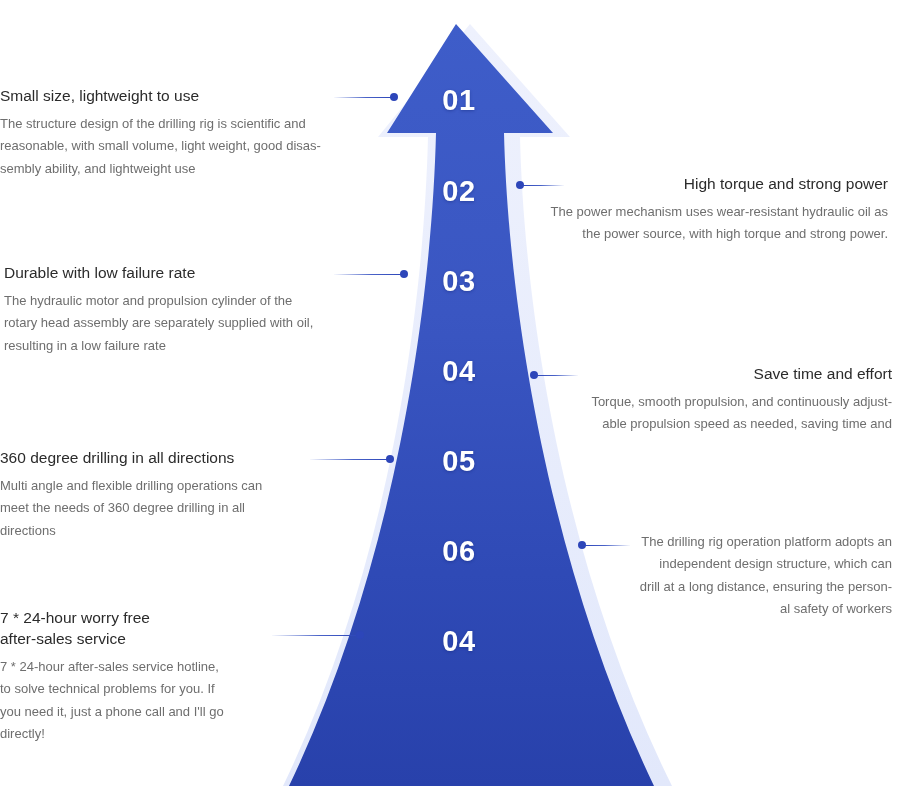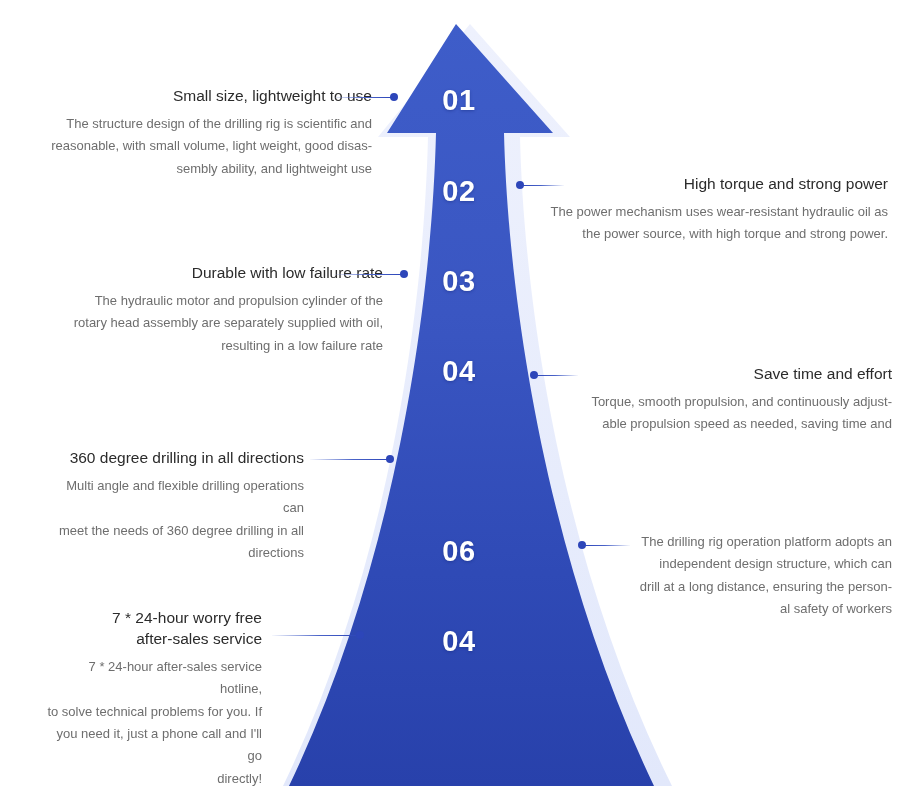--- a/index.html
+++ b/index.html
@@ -57,22 +57,20 @@
   }
   .callout-body {
     font-size: 13px;
     color: #6e6e6e;
     line-height: 1.72;
     margin: 0;
     white-space: pre-line;
   }
   .side-left .callout-title,
   .side-left .callout-body {
-    text-align: right;
-    padding-left: 46px;
   }
   .side-right .callout-title,
   .side-right .callout-body {
     text-align: right;
   }
 
   
   .connector {
     position: absolute;
     height: 10px;
@@ -143,20 +141,21 @@
                C 398 558, 432 296, 436 133
                L 387 133
                Z" fill="url(#arrowGrad)"></path>
     </g>
   </svg>
 
   <div class="step-number" style="top:86px;">01</div>
   <div class="step-number" style="top:177px;">02</div>
   <div class="step-number" style="top:267px;">03</div>
   <div class="step-number" style="top:357px;">04</div>
+  <div class="step-number" style="top:447px;">05</div>
   <div class="step-number" style="top:537px;">06</div>
   <div class="step-number" style="top:627px;">04</div>
 
   <div class="callout side-left" style="left:0px; top:86px; width:372px;">
     <p class="callout-title">Small size, lightweight to use</p>
     <p class="callout-body">The structure design of the drilling rig is scientific and
 reasonable, with small volume, light weight, good disas-
 sembly ability, and lightweight use</p>
   </div>
   <div class="connector to-left" style="left:334px; top:92px; width:64px;">
@@ -167,21 +166,21 @@
   <div class="callout side-right" style="left:528px; top:174px; width:360px;">
     <p class="callout-title">High torque and strong power</p>
     <p class="callout-body">The power mechanism uses wear-resistant hydraulic oil as
 the power source, with high torque and strong power.</p>
   </div>
   <div class="connector to-right" style="left:516px; top:180px; width:48px;">
     <span class="dot"></span>
     <span class="line"></span>
   </div>
 
-  <div class="callout side-left" style="left:11px; top:263px; width:372px;">
+  <div class="callout side-left" style="left:4px; top:263px; width:372px;">
     <p class="callout-title">Durable with low failure rate</p>
     <p class="callout-body">The hydraulic motor and propulsion cylinder of the
 rotary head assembly are separately supplied with oil,
 resulting in a low failure rate</p>
   </div>
   <div class="connector to-left" style="left:334px; top:269px; width:74px;">
     <span class="line"></span>
     <span class="dot"></span>
   </div>
 

